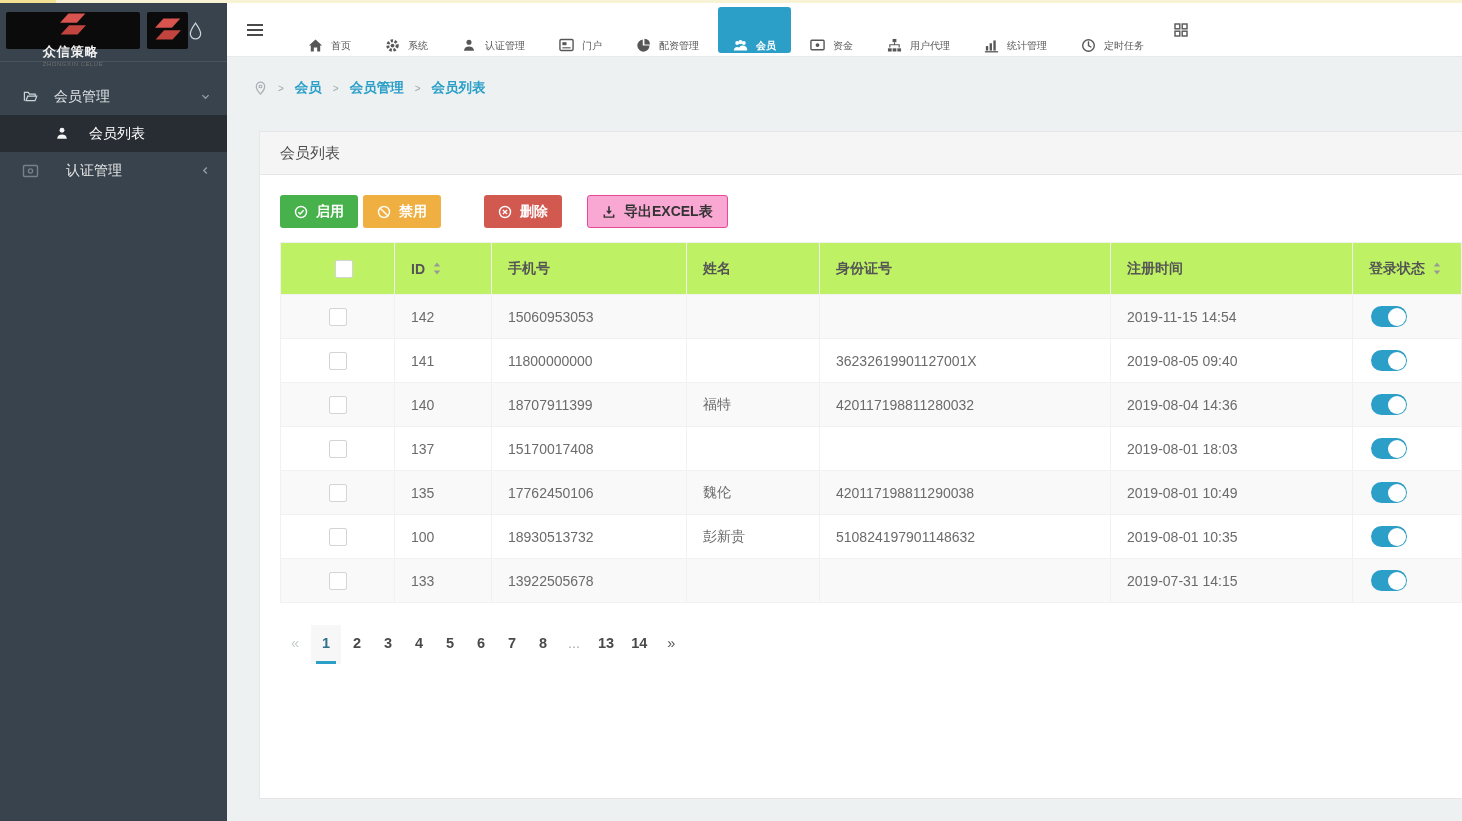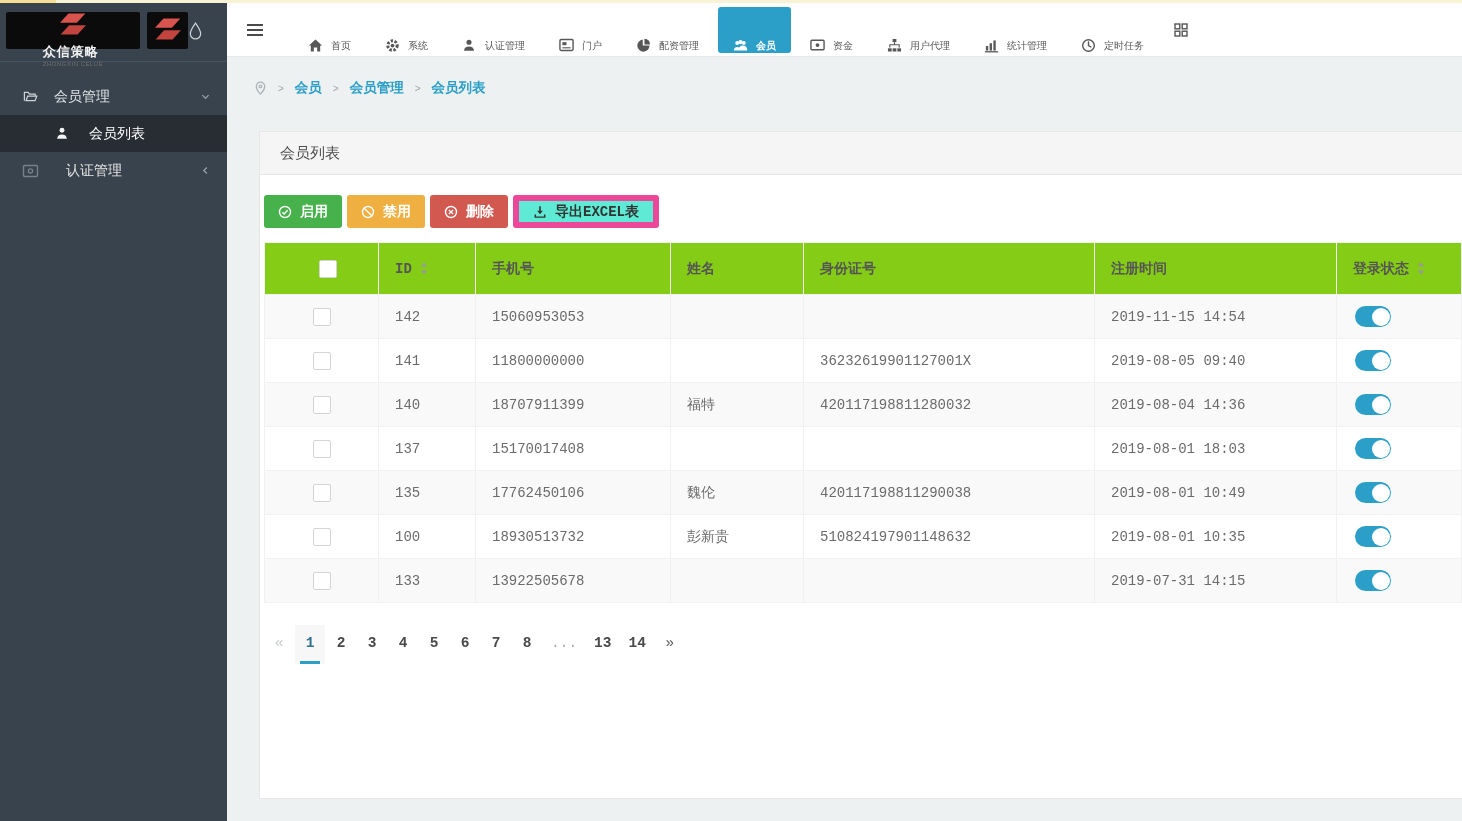--- a/index.html
+++ b/index.html
@@ -43,33 +43,33 @@
   .grid-btn { margin-left:8px; color:#555; display:flex; cursor:pointer; padding:4px; }
 
   .breadcrumb { display:flex; align-items:center; gap:11px; padding:22px 0 0 27px; font-size:13.5px; }
   .breadcrumb .pin { color:#a9b0b5; display:flex; }
   .breadcrumb .sep { color:#9ea6ab; font-size:10px; }
   .breadcrumb a { color:var(--accent,#2b9fc7); text-decoration:none; font-weight:bold; cursor:pointer; }
 
   
   .card { margin:34px 0 0 32px; background:#fff; border:1px solid #e6e6e6; border-right:none; min-height:668px; }
   .card-header { height:43px; background:#f5f5f5; border-bottom:1px solid #e6e6e6; display:flex; align-items:center; padding:0 20px; font-size:15px; color:#4d4d4d; }
-  .card-body { padding:20px 0 18px 4px;font-family:Liberation Mono, monospace; }
+  .card-body { padding:20px 0 18px 20px; }
 
   .toolbar { display:flex; gap:5px; margin-bottom:14px; }
   .btn { height:33px; display:inline-flex; align-items:center; gap:8px; padding:0 14px; font-size:14px; font-weight:bold; color:#fff; border:none; border-radius:3px; cursor:pointer; font-family:inherit; }
   .btn .b-icon { display:flex; }
   .btn-enable { background:var(--green,#47b14b); }
   .btn-disable { background:var(--orange,#efaf41); }
-  .btn-delete { background:var(--red,#d25950); }
-  .btn-export { background:#5eead4; color:#333; border:6px solid #ec4899; }
+  .btn-delete { background:var(--red,#d25950);margin-left:38px; }
+  .btn-export { background:#f9a8d4; color:#333; border:1px solid #ec4899;margin-left:20px; }
 
   table { width:100%; border-collapse:collapse; font-size:14px; color:#6b6b6b; table-layout:fixed; }
   th, td { border:1px solid #f1f1f1; padding:0 16px; text-align:left; overflow:hidden; white-space:nowrap; }
-  thead th { height:52px; color:#555; font-weight:bold; background:#84cc16;margin-left:19px; }
+  thead th { height:52px; color:#555; font-weight:bold; background:#bef264;margin-left:19px; }
   tbody td { height:44px; }
   tbody tr:nth-child(odd) td { background:#f9f9f9; }
   .th-flex { display:flex; align-items:center; gap:8px; }
   .sort-icon { display:flex; color:#999; }
   .checkbox { width:18px; height:18px; background:#fff; border:1px solid #d4d4d4; border-radius:2px; cursor:pointer; margin-left:32px; }
   .toggle { width:36px; height:21px; border-radius:11px; background:var(--accent,#2b9fc7); position:relative; cursor:pointer; margin-left:2px; }
   .toggle::after { content:""; position:absolute; right:1.5px; top:1.5px; width:18px; height:18px; background:#fff; border-radius:50%; }
 
   .pagination { display:flex; align-items:stretch; list-style:none; margin-top:22px; font-size:14.5px; color:#4a4a4a; }
   .page { min-width:30px; text-align:center; padding:10px 8px 13px; font-weight:bold; cursor:pointer; position:relative; margin-right:1px; }

